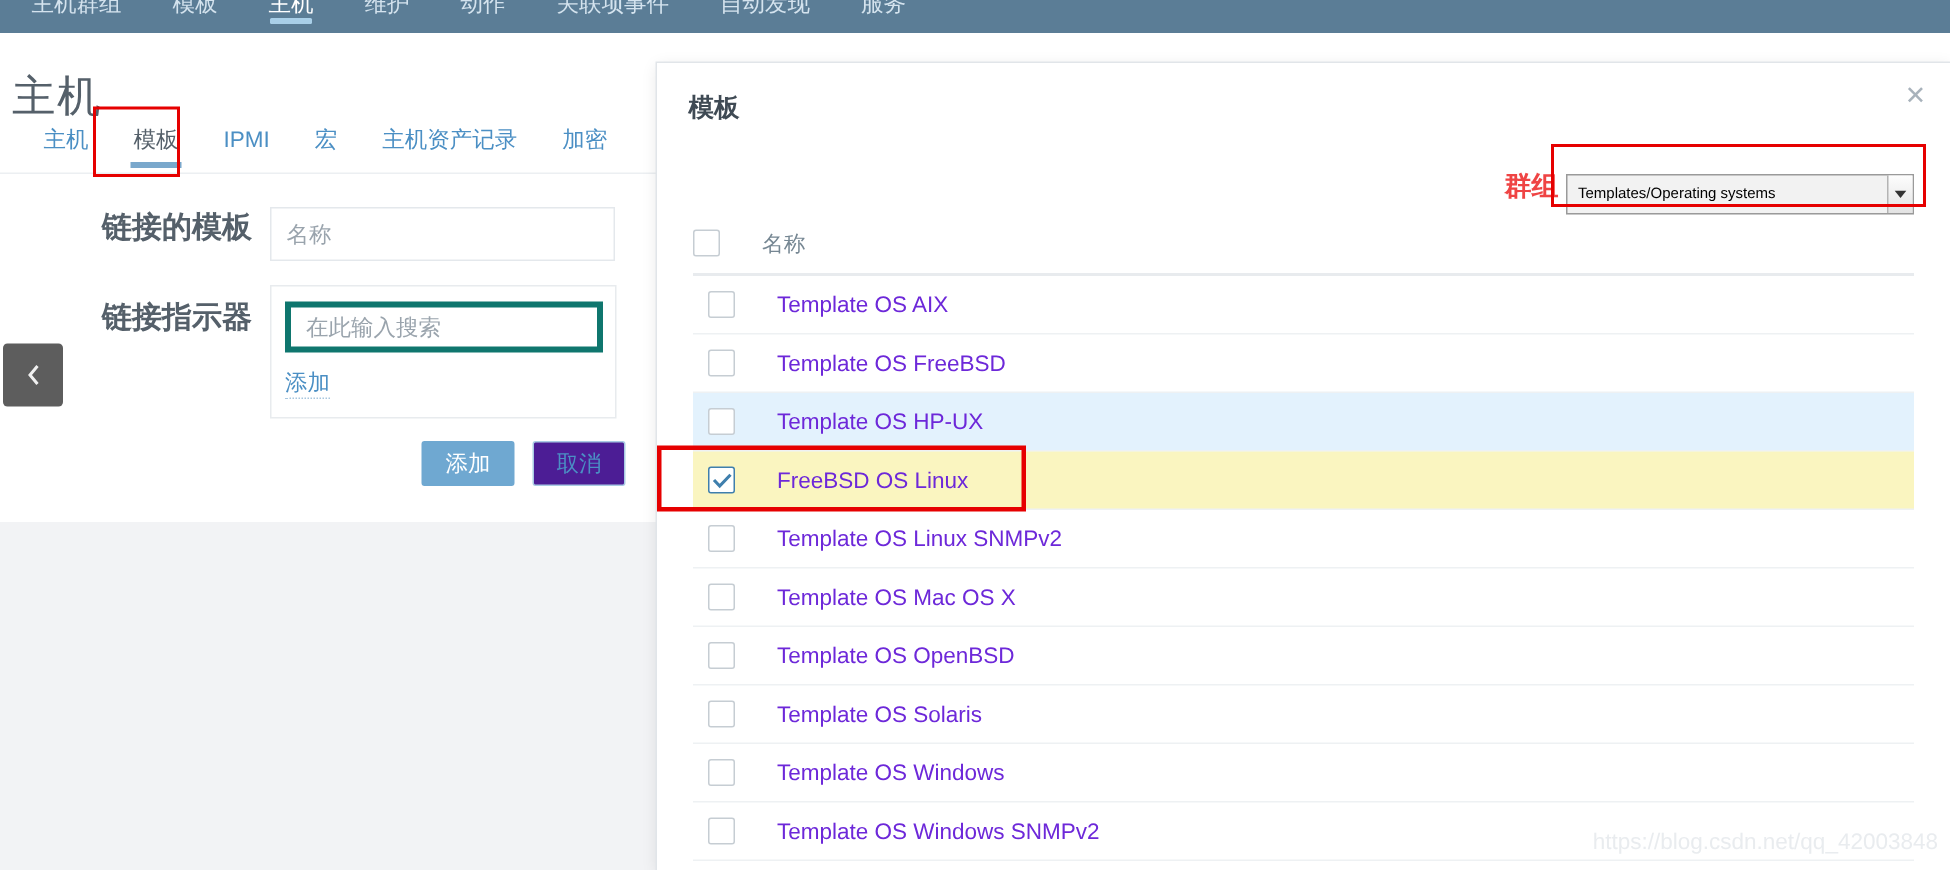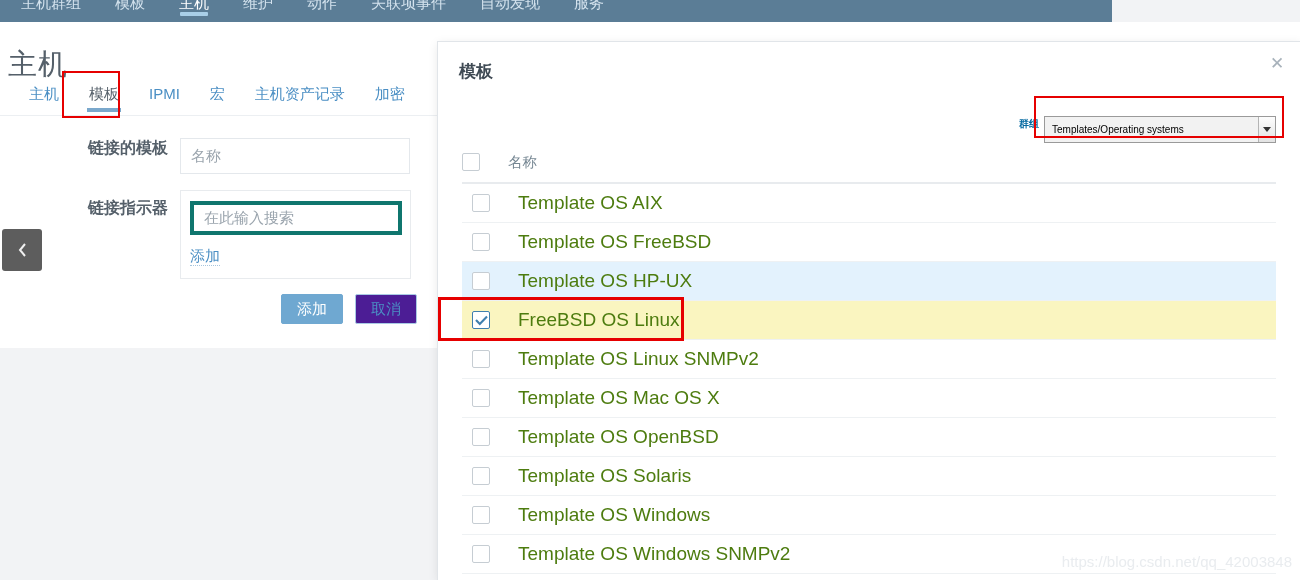--- a/index.html
+++ b/index.html
@@ -8,21 +8,21 @@
     width: 1300px; height: 580px;
     overflow: hidden;
     background: #f2f3f5;
     font-family: "Liberation Sans", "DejaVu Sans", sans-serif;
     -webkit-font-smoothing: antialiased;
   }
   #root { position: relative; width: 1300px; height: 580px; }
 
   
   .topnav {
-    position: absolute; left: 0; top: 0; width: 1112px; height: 22px;
+    position: absolute; left: 0; top: 0; width: 1300px; height: 22px;
     background: #5b7d96;
     overflow: hidden;
   }
   .topnav-inner {
     display: flex; align-items: flex-start;
     padding-left: 4px; height: 36px;
     margin-top: -12px;
   }
   .topnav-item {
     color: #d4e3ee; font-size: 15px; line-height: 30px;
@@ -65,21 +65,21 @@
     height: 4px; background: #7aa8cc;
   }
   .redbox-tab {
     position: absolute; left: 62px; top: 71px; width: 58px; height: 47px;
     border: 2px solid #e60000; pointer-events: none;
   }
 
   
   .form-row { position: absolute; display: flex; }
   .form-label {
-    width: 180px; text-align: right; font-size: 16px;
+    width: 180px; text-align: right; font-size: 20px;
     color: #55606a; font-weight: bold; padding-right: 12px;
   }
   .placeholder-text {
     font-size: 15px; color: #9aa4ad;
   }
   .multiselect {
     width: 230px; height: 36px; border: 1px solid #e4e8ec;
     display: flex; align-items: center; padding: 0 10px; background: #fff;
   }
   .searchbox {
@@ -119,21 +119,21 @@
   .modal-close {
     position: absolute; right: 10px; top: 8px; width: 26px; height: 26px;
     display: flex; align-items: center; justify-content: center;
     color: #a8b2bb; font-size: 17px; cursor: pointer; line-height: 1;
   }
   .filter-row {
     position: absolute; right: 24px; top: 62px;
     display: flex; align-items: center;
   }
   .filter-label {
-    font-size: 10px; font-weight: bold; color: #0369a1; margin-right: 5px;
+    font-size: 18px; font-weight: bold; color: #ef4444; margin-right: 5px;
   }
   .native-select {
     height: 27px; width: 232px;
     border: 1px solid #9a9a9a; background: #f2f2f2;
     display: flex; align-items: center; font-size: 10px; color: #000;
     padding-left: 7px; position: relative; margin-top: 12px;
   }
   .native-select .sel-arrow {
     position: absolute; right: 0; top: 0; bottom: 0; width: 17px;
     background: linear-gradient(#fdfdfd,#e3e3e3);
@@ -154,21 +154,21 @@
   .list-head .colname {
     font-size: 14.5px; color: #768793; margin-left: 28px;
   }
   .row {
     height: 39px; display: flex; align-items: center;
     border-bottom: 1px solid #eef1f3;
   }
   .row.hl-blue { background: #e3f2fd; }
   .row.hl-yellow { background: #faf5c0; }
   .row-label {
-    font-size: 19px; color: #4d7c0f; margin-left: 28px; cursor: pointer;
+    font-size: 15px; color: #6d28d9; margin-left: 28px; cursor: pointer;
   }
   .cb {
     width: 18px; height: 18px; border: 1px solid #c6cdd3; border-radius: 2px;
     background: #fff; flex: 0 0 auto; margin-left: 10px;
     display: flex; align-items: center; justify-content: center;
   }
   .cb.checked { border-color: #3f7fad; }
   .cb.checked svg { display: block; }
   .cb svg { display: none; }
   .redbox-row {

